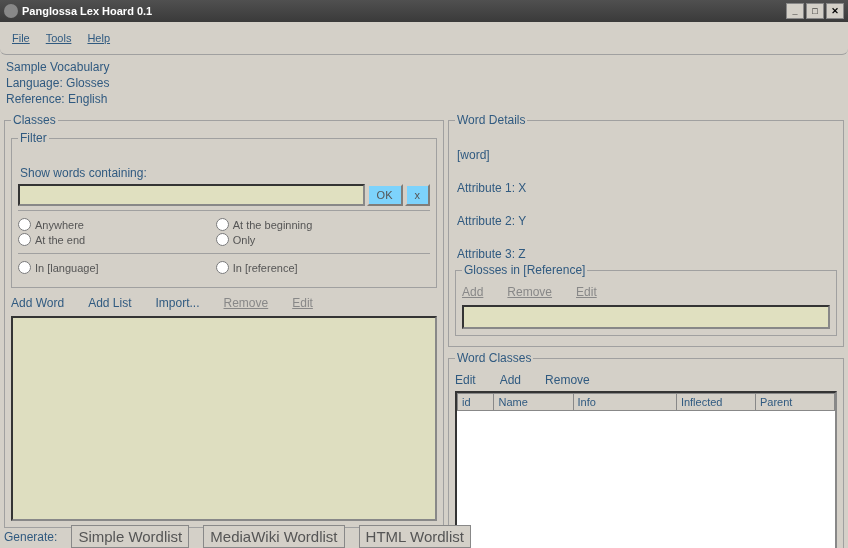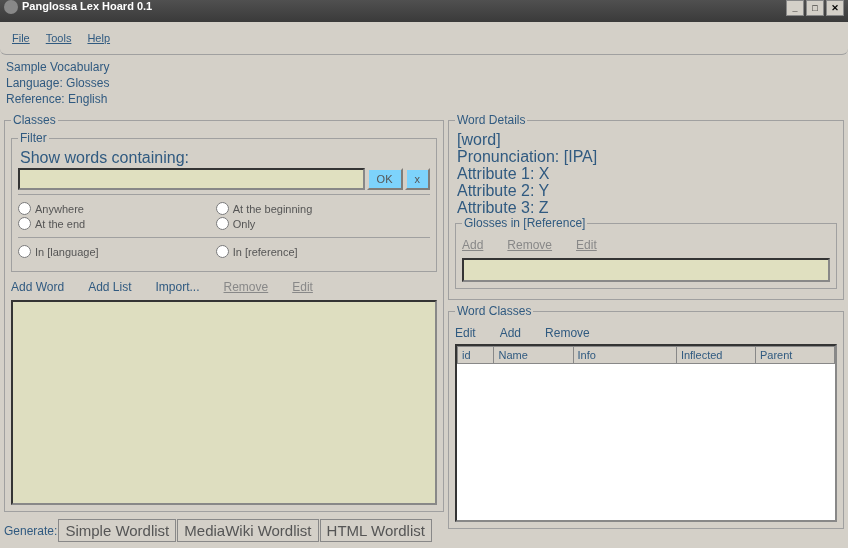--- a/index.html
+++ b/index.html
@@ -1,17 +1,17 @@
 <!DOCTYPE html>
 <html><head>
 <meta charset="utf-8">
 <style>
 * { box-sizing: border-box; margin: 0; padding: 0; }
 body { font-family: Arial, sans-serif; font-size: 11px; background: #d4d0c8; width: 848px; height: 548px; overflow: hidden; }
-.titlebar { background: linear-gradient(#505050, #3a3a3a); color: #fff; height: 22px; display: flex; align-items: flex-start; padding: 0 4px; font-weight: bold; }
+.titlebar { background: linear-gradient(#505050, #3a3a3a); color: #fff; height: 22px; display: flex; align-items: center; padding: 0 4px; font-weight: bold; }
 .titlebar-icon { width: 14px; height: 14px; margin-right: 4px; background: #888; border-radius: 50%; display: inline-block; }
 .titlebar-spacer { flex: 1; }
 .win-btn { width: 18px; height: 16px; background: #d4d0c8; border: 1px solid #888; margin-left: 2px; display: inline-flex; align-items: center; justify-content: center; font-size: 9px; color: #000; cursor: pointer; }
 .menubar { background: #d4d0c8; height: 20px; display: flex; align-items: center; padding: 16px 4px; border-bottom: 1px solid #a0a0a0; border-radius: 6px; }
 .menu-item { padding: 2px 8px; color: #305a80; cursor: pointer; }
 .menu-item u { text-decoration: underline; }
 .info-area { padding: 4px 6px; color: #305a80; font-size: 12px; line-height: 16px; }
 .main-content { display: flex; padding: 2px 4px; gap: 4px; }
 .left-panel { width: 440px; }
 .right-panel { flex: 1; }
@@ -21,26 +21,26 @@
 .text-input { flex: 1; height: 22px; background: #e0e0c0; border: 2px inset #888; padding: 0 4px; }
 .btn { height: 22px; padding: 0 8px; background: #7dd3fc; border: 2px outset #d4d0c8; cursor: pointer; font-size: 11px; color: #555; }
 .radio-group { display: flex; flex-wrap: wrap; margin: 6px 0; }
 .radio-item { width: 48%; display: flex; align-items: center; gap: 4px; color: #555; padding: 1px 0; }
 .radio-item input { margin: 0; }
 .separator { border-top: 1px solid #a0a0a0; margin: 4px 0; }
 .toolbar-links { display: flex; gap: 24px; padding: 4px 0; color: #305a80; font-size: 12px; }
 .toolbar-links span { cursor: pointer; }
 .toolbar-links .disabled { color: #888; text-decoration: underline; }
 .list-area { height: 205px; background: #dedec0; border: 2px inset #888; margin-top: 2px; }
-.detail-line { color: #305a80; font-size: 16px; line-height: 17px; padding: 0 2px; }
+.detail-line { color: #305a80; font-size: 12px; line-height: 17px; padding: 0 2px; margin-top: 16px; }
 .glosses-box { height: 24px; background: #e0e0c0; border: 2px inset #888; margin-top: 2px; }
 .table-wrap { border: 2px inset #888; background: #fff; height: 178px; overflow: hidden; }
 table { width: 100%; border-collapse: collapse; }
 th { background: #d4d0c8; border: 1px solid #888; padding: 2px 4px; text-align: left; font-weight: normal; color: #305a80; font-size: 11px; }
-.footer { position: fixed; bottom: 6px; left: 4px; display: flex; align-items: center; gap: 1px; color: #305a80; font-size: 12px; }
+.footer { position: fixed; bottom: 0; left: 4px; display: flex; align-items: center; gap: 14px; color: #305a80; font-size: 12px; }
 .footer-btn { padding: 2px 6px; background: #d4d0c8; border: 1px solid #888; cursor: pointer; color: #555; font-size: 15px; }
 </style>
 </head>
 <body>
 
 <div class="titlebar">
   <span class="titlebar-icon"></span>
   <span>Panglossa Lex Hoard 0.1</span>
   <span class="titlebar-spacer"></span>
   <span class="win-btn">_</span>
@@ -111,21 +111,20 @@
         <span class="disabled">Edit</span>
       </div>
       <div class="list-area"></div>
     </fieldset>
   </div>
 
   <div class="right-panel">
     <fieldset>
       <legend>Word Details</legend>
       <div class="detail-line">[word]</div>
-      <div class="detail-line">Pronunciation: [IPA]</div>
       <div class="detail-line">Attribute 1: X</div>
       <div class="detail-line">Attribute 2: Y</div>
       <div class="detail-line">Attribute 3: Z</div>
       <fieldset>
         <legend>Glosses in [Reference]</legend>
         <div class="toolbar-links">
           <span class="disabled">Add</span>
           <span class="disabled">Remove</span>
           <span class="disabled">Edit</span>
         </div>

